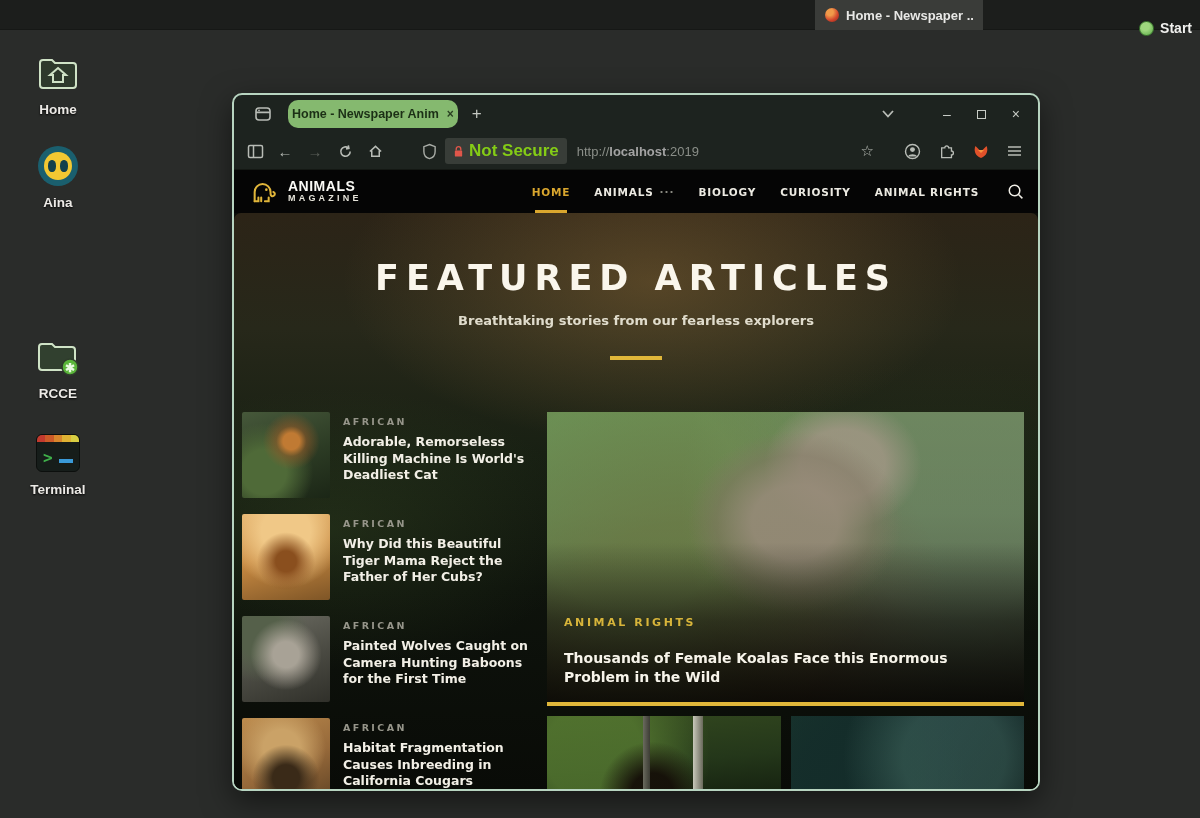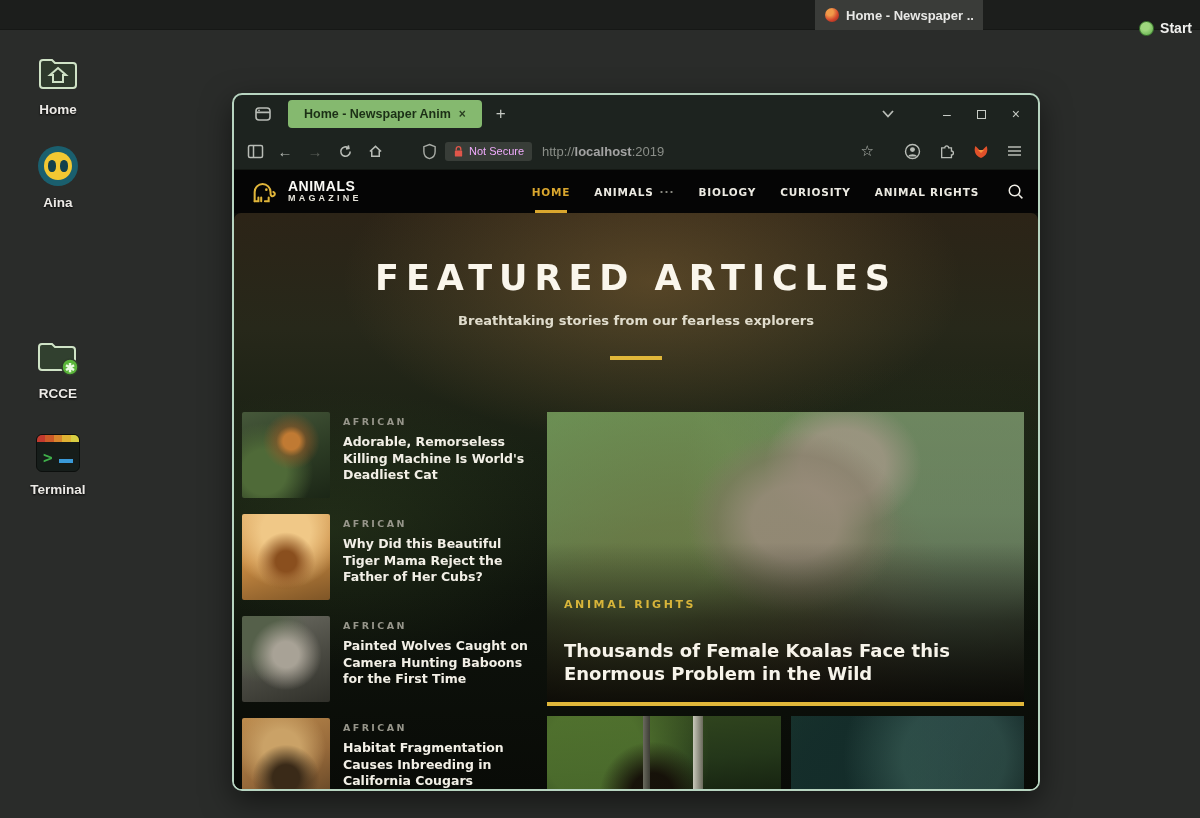--- a/index.html
+++ b/index.html
@@ -31,36 +31,36 @@
   .term { width:44px; height:38px; border-radius:6px; background:#161d1a; overflow:hidden; position:relative; border:1px solid #0c0f0d; }
   .term .stripes { display:flex; height:7px; width:100%; }
   .term .stripes i { flex:1; }
   .term .pr { position:absolute; left:6px; top:13px; color:#3fae4a; font-weight:800; font-size:16px; font-family:"DejaVu Sans Mono", monospace; }
   .term .cur { position:absolute; left:22px; top:24px; width:14px; height:4px; background:#3a9ad8; }
 
   
   .window { position:absolute; left:232px; top:93px; width:808px; height:698px; background:#1d231f; border:2px solid #b7d4c0; border-radius:10px; overflow:hidden; box-shadow:0 10px 30px rgba(0,0,0,0.5); }
   .tabbar { position:absolute; left:0; top:0; width:804px; height:38px; display:flex; align-items:center; }
   .fxview { margin-left:20px; }
-  .tab { margin-left:16px; height:28px; background:#85b96f; border-radius:4px; display:flex; align-items:center; gap:8px; padding:0 16px; }
+  .tab { margin-left:16px; height:28px; background:#85b96f; border-radius:10px; display:flex; align-items:center; gap:8px; padding:0 4px; }
   .tab span.t { color:#1c3016; font-size:12.5px; font-weight:700; max-width:148px; white-space:nowrap; overflow:hidden; }
   .tab .x { color:#2a4022; font-size:12px; font-weight:700; cursor:pointer; }
   .newtab { margin-left:14px; color:#c4c8c2; font-size:17px; cursor:pointer; }
   .wctrl { position:absolute; right:0; top:0; height:38px; display:flex; align-items:center; gap:26px; padding-right:18px; }
   .wctrl .mini { color:#c8ccc6; font-size:14px; line-height:10px; cursor:pointer; }
   .wctrl .maxi { width:9px; height:9px; border:1.5px solid #c8ccc6; cursor:pointer; }
   .wctrl .clos { color:#c8ccc6; font-size:14px; cursor:pointer; }
   .alltabs { margin-right:22px; cursor:pointer; }
 
   .navbar { position:absolute; left:0; top:38px; width:804px; height:37px; display:flex; align-items:center; border-bottom:1px solid #141814; }
   .nbtn { width:30px; display:flex; justify-content:center; align-items:center; color:#b8bcb6; font-size:15px; cursor:pointer; }
   .nbtn.dim { color:#5a5e58; }
   .urlzone { display:flex; align-items:center; margin-left:28px; flex:1; height:28px; }
   .chip { display:flex; align-items:center; gap:5px; background:#383d38; border-radius:3px; padding:3px 8px; margin-left:8px; }
-  .chip span { color:#f0abfc; font-size:11px; }
+  .chip span { color:#84cc16; font-size:17px;font-weight:bold; }
   .url { margin-left:10px; font-size:13px; color:#8a8e88; }
   .url b { color:#a3a3a3; font-weight:700; }
   .star { color:#b8bcb6; font-size:15px; margin-right:4px; cursor:pointer; }
   .ricons { display:flex; align-items:center; gap:18px; padding:0 16px 0 26px; }
 
   
   .page { position:absolute; left:0; top:75px; width:804px; height:619px; background:#0b0d09; overflow:hidden; }
   .site-header { position:absolute; left:0; top:0; width:804px; height:43px; background:#050505; display:flex; align-items:center; z-index:5; }
   .logo { display:flex; align-items:center; gap:8px; margin-left:14px; }
   .logo .ltxt .l1 { color:#fafaf6; font-weight:800; font-size:14px; letter-spacing:0.5px; line-height:14px; }
@@ -97,21 +97,21 @@
     background:
       radial-gradient(ellipse 30% 42% at 52% 38%, rgba(150,138,120,0.9) 0 30%, rgba(130,118,100,0.5) 55%, transparent 75%),
       radial-gradient(ellipse 22% 30% at 62% 18%, rgba(160,150,132,0.85) 0 40%, transparent 75%),
       radial-gradient(circle at 18% 30%, rgba(120,160,90,0.55) 0 25%, transparent 60%),
       radial-gradient(circle at 85% 30%, rgba(130,150,120,0.45) 0 25%, transparent 60%),
       radial-gradient(circle at 30% 80%, rgba(90,60,35,0.6) 0 30%, transparent 65%),
       linear-gradient(180deg, #5d7a4c 0%, #55704a 35%, #3c4a34 65%, #241f16 100%); }
   .featured .shade { position:absolute; left:0; top:0; width:100%; height:100%; background:linear-gradient(180deg, transparent 45%, rgba(5,5,3,0.55) 72%, rgba(4,4,2,0.85) 100%); }
   .ftxt { position:absolute; left:17px; right:17px; bottom:16px; }
   .fcat { color:#d8b53a; font-size:11px; font-weight:700; letter-spacing:2.6px; font-family:"DejaVu Sans", sans-serif; }
-  .ftitle { margin-top:28px; color:#f7f4ea; font-size:18px; font-weight:700; line-height:1.32; font-family:"DejaVu Sans", sans-serif; }
+  .ftitle { margin-top:20px; color:#f7f4ea; font-size:14px; font-weight:700; line-height:1.32; font-family:"DejaVu Sans", sans-serif; }
 
   .bimg { position:absolute; top:503px; height:92px; cursor:pointer; }
   .bimg.left { left:313px; width:234px;
     background: radial-gradient(circle at 45% 85%, rgba(20,14,8,0.95) 0 14%, transparent 35%), radial-gradient(circle at 20% 40%, rgba(92,130,52,0.7) 0 25%, transparent 60%), linear-gradient(175deg, #33481f 0%, #24371a 50%, #101a0c 100%); }
   .bimg.left .trunk1, .bimg.left .trunk2 { position:absolute; top:0; width:7px; height:100%; background:linear-gradient(90deg,#6a6a5e,#3c3c34); }
   .bimg.left .trunk1 { left:96px; } .bimg.left .trunk2 { left:146px; width:10px; background:linear-gradient(90deg,#c8c8ba,#6a6a5c); }
   .bimg.right { left:557px; width:233px;
     background: radial-gradient(circle at 70% 45%, rgba(70,110,100,0.5) 0 30%, transparent 65%), radial-gradient(circle at 30% 70%, rgba(20,45,42,0.8) 0 30%, transparent 60%), linear-gradient(120deg, #17322c 0%, #12272a 55%, #0b1a19 100%); }
 
   svg.ic { display:block; }

